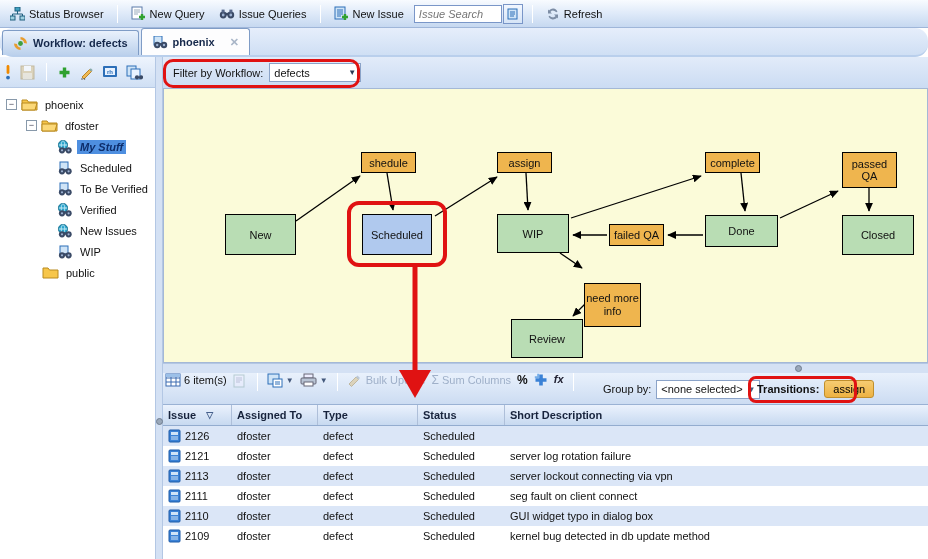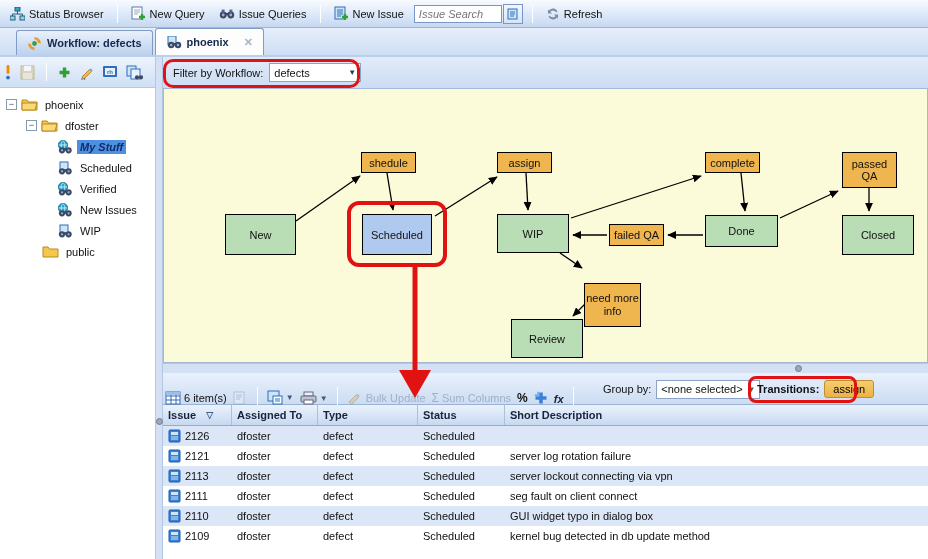--- a/index.html
+++ b/index.html
@@ -12,21 +12,21 @@
     background: linear-gradient(#f8fbff, #dce8f8 55%, #c6d8f0);
     border-bottom:1px solid #9fb6d9; display:flex; align-items:center; padding:0 6px; gap:6px; }
   .titem { display:flex; align-items:center; gap:4px; padding:2px 4px; cursor:default; white-space:nowrap; }
   .sep { width:1px; height:18px; background:#9eb4d4; border-right:1px solid #fff; margin:0 3px; }
   .search-box { display:flex; align-items:center; }
   .search-box input { width:88px; height:18px; border:1px solid #7a96c8; padding:1px 4px; font:italic 11px "Liberation Sans",sans-serif; color:#909aa8; background:#fff; }
   .search-go { width:20px; height:20px; border:1px solid #7a96c8; background:linear-gradient(#f2f7ff,#d6e4f6); display:flex; align-items:center; justify-content:center; margin-left:1px; }
 
   
   .tabbar { position:absolute; left:0; top:28px; width:928px; height:29px;
-    background: linear-gradient(#e6eefb,#cfdff4); border-bottom:2px solid #b9cfec; display:flex; align-items:flex-end; padding-left:16px; }
+    background: linear-gradient(#e6eefb,#cfdff4); border-bottom:2px solid #b9cfec; display:flex; align-items:flex-end; padding-left:2px;border-radius:13px; }
   .tab { display:flex; align-items:center; gap:5px; height:25px; padding:0 10px; font-weight:bold;
     border:1px solid #7f9cc6; border-bottom:none; border-radius:3px 3px 0 0; margin-right:2px;
     background: linear-gradient(#e9f1fc,#bcd1ec); color:#15284b; }
   .tab.active { background:#fdfdfe; height:27px; }
   .tab .close { margin-left:10px; color:#a9b6c8; font-weight:bold; font-size:11px; }
 
   
   .sidebar { position:absolute; left:0; top:57px; width:155px; height:502px; background:#fff; }
   .side-toolbar { height:31px; background:linear-gradient(#eef4fd,#cfdff4); border-bottom:1px solid #b6c9e4;
     display:flex; align-items:center; padding:0 4px; gap:8px; }
@@ -53,21 +53,21 @@
   .edges { position:absolute; left:0; top:0; }
   .wf-node { position:absolute; display:flex; align-items:center; justify-content:center; text-align:center;
     border:1px solid #000; font-size:11px; line-height:12px; }
   .wf-state { background:#b9ddb4; }
   .wf-trans { background:#efb54e; }
   .wf-selected { background:#b0c9ee; }
 
   
   .gridbar { position:absolute; left:163px; top:373px; width:765px; height:32px;
     background:linear-gradient(#e9f1fc,#ccdcf2); border-bottom:1px solid #9ab2d4; }
-  .gb-left { position:absolute; left:0; top:0; height:32px; display:flex; align-items:flex-end; padding-left:2px; gap:6px; }
+  .gb-left { position:absolute; left:0; top:0; height:32px; display:flex; align-items:flex-start; padding-left:2px; gap:6px; }
   .gb-group { position:absolute; left:440px; top:0; height:32px; display:flex; align-items:center; gap:5px; }
   .gb-trans { position:absolute; left:594px; top:0; height:32px; display:flex; align-items:center; gap:5px; }
   .disabled { color:#9fb0c9; }
   .gb-item { display:flex; align-items:center; gap:3px; white-space:nowrap; }
   .ddarrow { font-size:8px; color:#44597c; }
   .gdrop { display:flex; align-items:center; justify-content:space-between; width:104px; height:19px; background:#fff; border:1px solid #8ba3c8; padding:0 4px; }
   .assign-btn { background:linear-gradient(#f6cc72,#edb243); border:1px solid #c08f2c; border-radius:3px; padding:2px 8px; font-size:11px; }
   .fx { font-style:italic; font-weight:bold; color:#223; }
 
   
@@ -242,20 +242,31 @@
       <div class="trow" style="padding-left:56px">
         <svg class="icon" width="17" height="14" viewBox="0 0 17 14">
             <rect x="4" y="1" width="8" height="8" fill="#cfe4f7" stroke="#2d6fb8"></rect>
             <circle cx="6" cy="10.3" r="3.1" fill="#3a4a66"></circle>
             <circle cx="12.6" cy="10.3" r="3.1" fill="#3a4a66"></circle>
             <rect x="7" y="8.4" width="4.6" height="2.3" fill="#3a4a66"></rect>
             <circle cx="6" cy="10.3" r="1.1" fill="#9fb4d4"></circle>
             <circle cx="12.6" cy="10.3" r="1.1" fill="#9fb4d4"></circle>
           </svg>
         <span class="tlabel">Scheduled</span>
+      </div>
+      <div class="trow" style="padding-left:56px">
+        <svg class="icon" width="17" height="14" viewBox="0 0 17 14">
+            <rect x="4" y="1" width="8" height="8" fill="#cfe4f7" stroke="#2d6fb8"></rect>
+            <circle cx="6" cy="10.3" r="3.1" fill="#3a4a66"></circle>
+            <circle cx="12.6" cy="10.3" r="3.1" fill="#3a4a66"></circle>
+            <rect x="7" y="8.4" width="4.6" height="2.3" fill="#3a4a66"></rect>
+            <circle cx="6" cy="10.3" r="1.1" fill="#9fb4d4"></circle>
+            <circle cx="12.6" cy="10.3" r="1.1" fill="#9fb4d4"></circle>
+          </svg>
+        <span class="tlabel">To Be Verified</span>
       </div>
       <div class="trow" style="padding-left:56px">
         <svg class="icon" width="17" height="14" viewBox="0 0 17 14">
             <circle cx="7" cy="5" r="4.6" fill="#2aa3cc" stroke="#17708f"></circle>
             <path d="M2.6 5h8.8 M7 .6 c2.4 2 2.4 6.8 0 8.8 c-2.4-2-2.4-6.8 0-8.8" stroke="#bfe8f4" fill="none"></path>
             <circle cx="6" cy="10.3" r="3.1" fill="#3a4a66"></circle>
             <circle cx="12.6" cy="10.3" r="3.1" fill="#3a4a66"></circle>
             <rect x="7" y="8.4" width="4.6" height="2.3" fill="#3a4a66"></rect>
             <circle cx="6" cy="10.3" r="1.1" fill="#9fb4d4"></circle>
             <circle cx="12.6" cy="10.3" r="1.1" fill="#9fb4d4"></circle>

